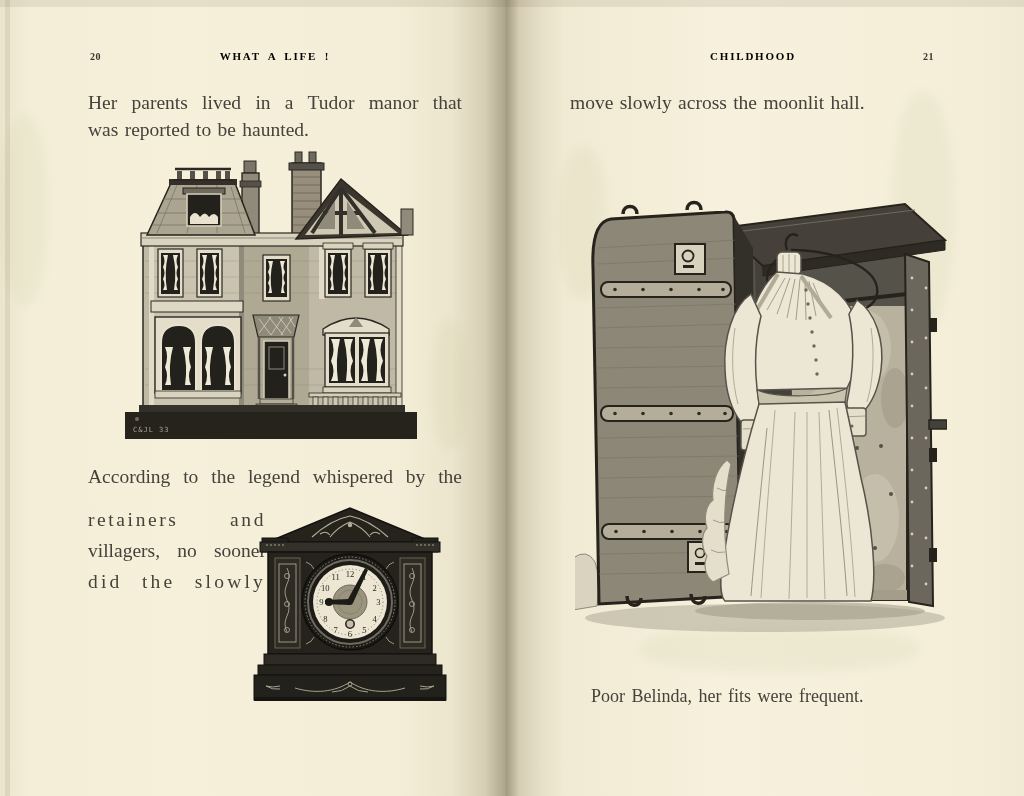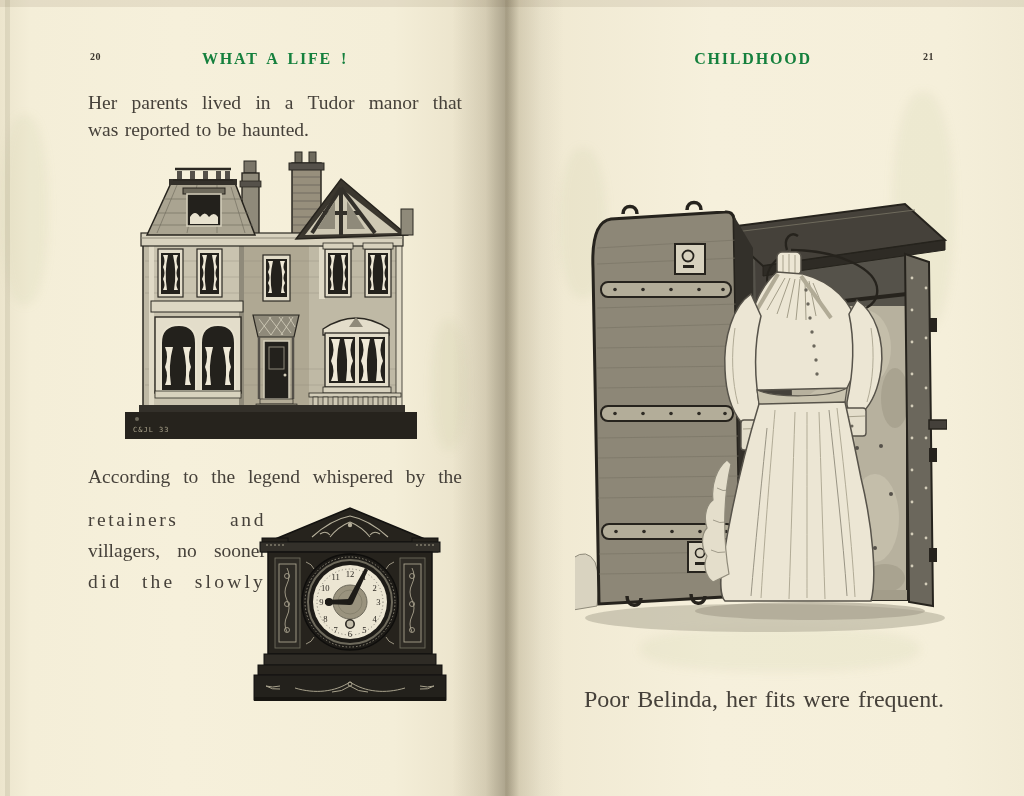--- a/index.html
+++ b/index.html
@@ -14,31 +14,31 @@
         background:linear-gradient(90deg,#dfd6bb 0%,#f0e9d2 7%,#f6f0dc 40%,#f5efda 85%,#f1ebd5 100%);}
   .gutter{position:absolute;left:452px;top:0;width:112px;height:796px;pointer-events:none;
         background:linear-gradient(90deg,rgba(70,58,32,0) 0%,rgba(70,58,32,.12) 30%,rgba(44,35,16,.32) 49%,rgba(70,58,32,.10) 60%,rgba(70,58,32,0) 100%);}
   .left-edge{position:absolute;left:5px;top:0;width:5px;height:796px;background:rgba(80,65,35,.10);}
   .top-crease{position:absolute;left:0;top:0;width:1024px;height:7px;background:rgba(85,70,40,.10);}
 
   .ghost{position:absolute;background:rgba(152,160,108,.08);filter:blur(5px);border-radius:45%;}
 
   .runrow{position:absolute;}
   .pagenum{position:absolute;top:1px;font-size:10px;font-weight:bold;color:#3a352d;letter-spacing:.5px;}
-  .runhead{text-align:center;font-size:16px;font-weight:bold;letter-spacing:1.8px;color:#15803d;word-spacing:3px;}
+  .runhead{text-align:center;font-size:11px;font-weight:bold;letter-spacing:1.8px;color:#000000;word-spacing:3px;}
 
   .para{position:absolute;font-size:19.5px;line-height:27px;color:#46413a;word-spacing:1.5px;}
   .line{white-space:normal;}
   .jl{text-align:justify;text-align-last:justify;height:27px;overflow:hidden;}
   .jl::after{content:"";display:inline-block;width:100%;height:0;}
   .wrap{line-height:31px;}
   .wrap .jl{height:31px;}
   .ls2{letter-spacing:2.6px;}
   .ls3{letter-spacing:3.2px;}
-  .caption{position:absolute;font-size:24px;color:#46413a;word-spacing:2px;}
+  .caption{position:absolute;font-size:18px;color:#46413a;word-spacing:2px;margin-left:7px;}
 
   svg{position:absolute;display:block;}
   .dialnum{font-family:"Liberation Serif","DejaVu Serif",serif;font-size:8.6px;fill:#2b2722;}
   .platemark{font-family:"DejaVu Sans Mono",monospace;font-size:7px;fill:#a9a28b;letter-spacing:1px;}
 </style>
 </head>
 <body>
 
 <div class="book">
 
@@ -345,20 +345,21 @@
       <rect x="4" y="197" width="192" height="4" fill="#171511"></rect>
     </g>
   </svg>
 
   <div class="runrow" style="left:570px;top:50px;width:366px;">
     <div class="runhead">CHILDHOOD</div>
     <span class="pagenum" style="right:2px;margin-left:20px;">21</span>
   </div>
 
   <div class="para" style="left:570px;top:89px;width:366px;">
+    <div class="line">move slowly across the moonlit hall.</div>
   </div>
 
   <svg style="left:575px;top:198px;" width="372" height="440" viewBox="0 0 372 440">
     <ellipse cx="190" cy="420" rx="180" ry="14" fill="#b9b3a0" opacity="0.65"></ellipse>
     <ellipse cx="235" cy="413" rx="115" ry="9" fill="#a39d8a" opacity="0.6"></ellipse>
     <path d="M-2,360 q14,-10 22,4 q6,16 2,44 l-24,4 Z" fill="#d9d3c0" stroke="#8f8a7a" stroke-width="1"></path>
 
     <g>
       <rect x="176" y="50" width="156" height="352" fill="#b7b19e" stroke="#2b2822" stroke-width="2"></rect>
       <rect x="176" y="50" width="156" height="58" fill="#55524a"></rect>

